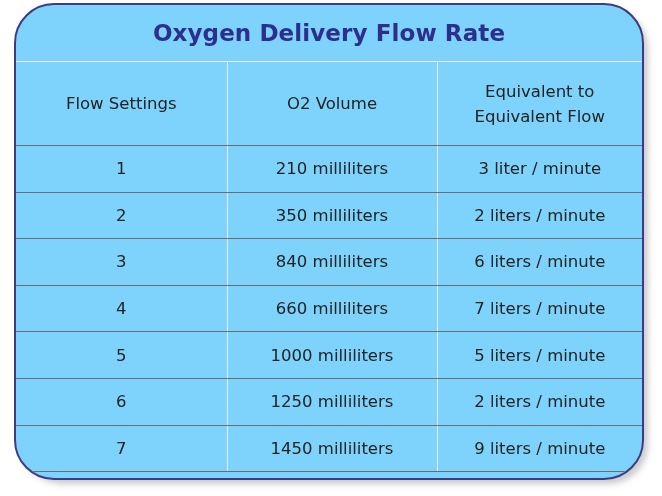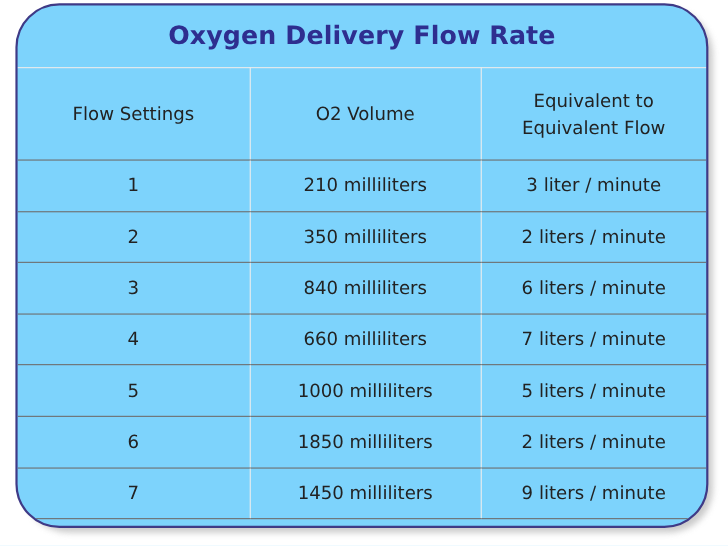--- a/index.html
+++ b/index.html
@@ -174,21 +174,21 @@
             <td>660 milliliters</td>
             <td>7 liters / minute</td>
           </tr>
           <tr>
             <td>5</td>
             <td>1000 milliliters</td>
             <td>5 liters / minute</td>
           </tr>
           <tr>
             <td>6</td>
-            <td>1850 milliliters</td>
+            <td>1250 milliliters</td>
             <td>2 liters / minute</td>
           </tr>
           <tr>
             <td>7</td>
             <td>1450 milliliters</td>
             <td>9 liters / minute</td>
           </tr>
         </tbody>
       </table>
     </div>

